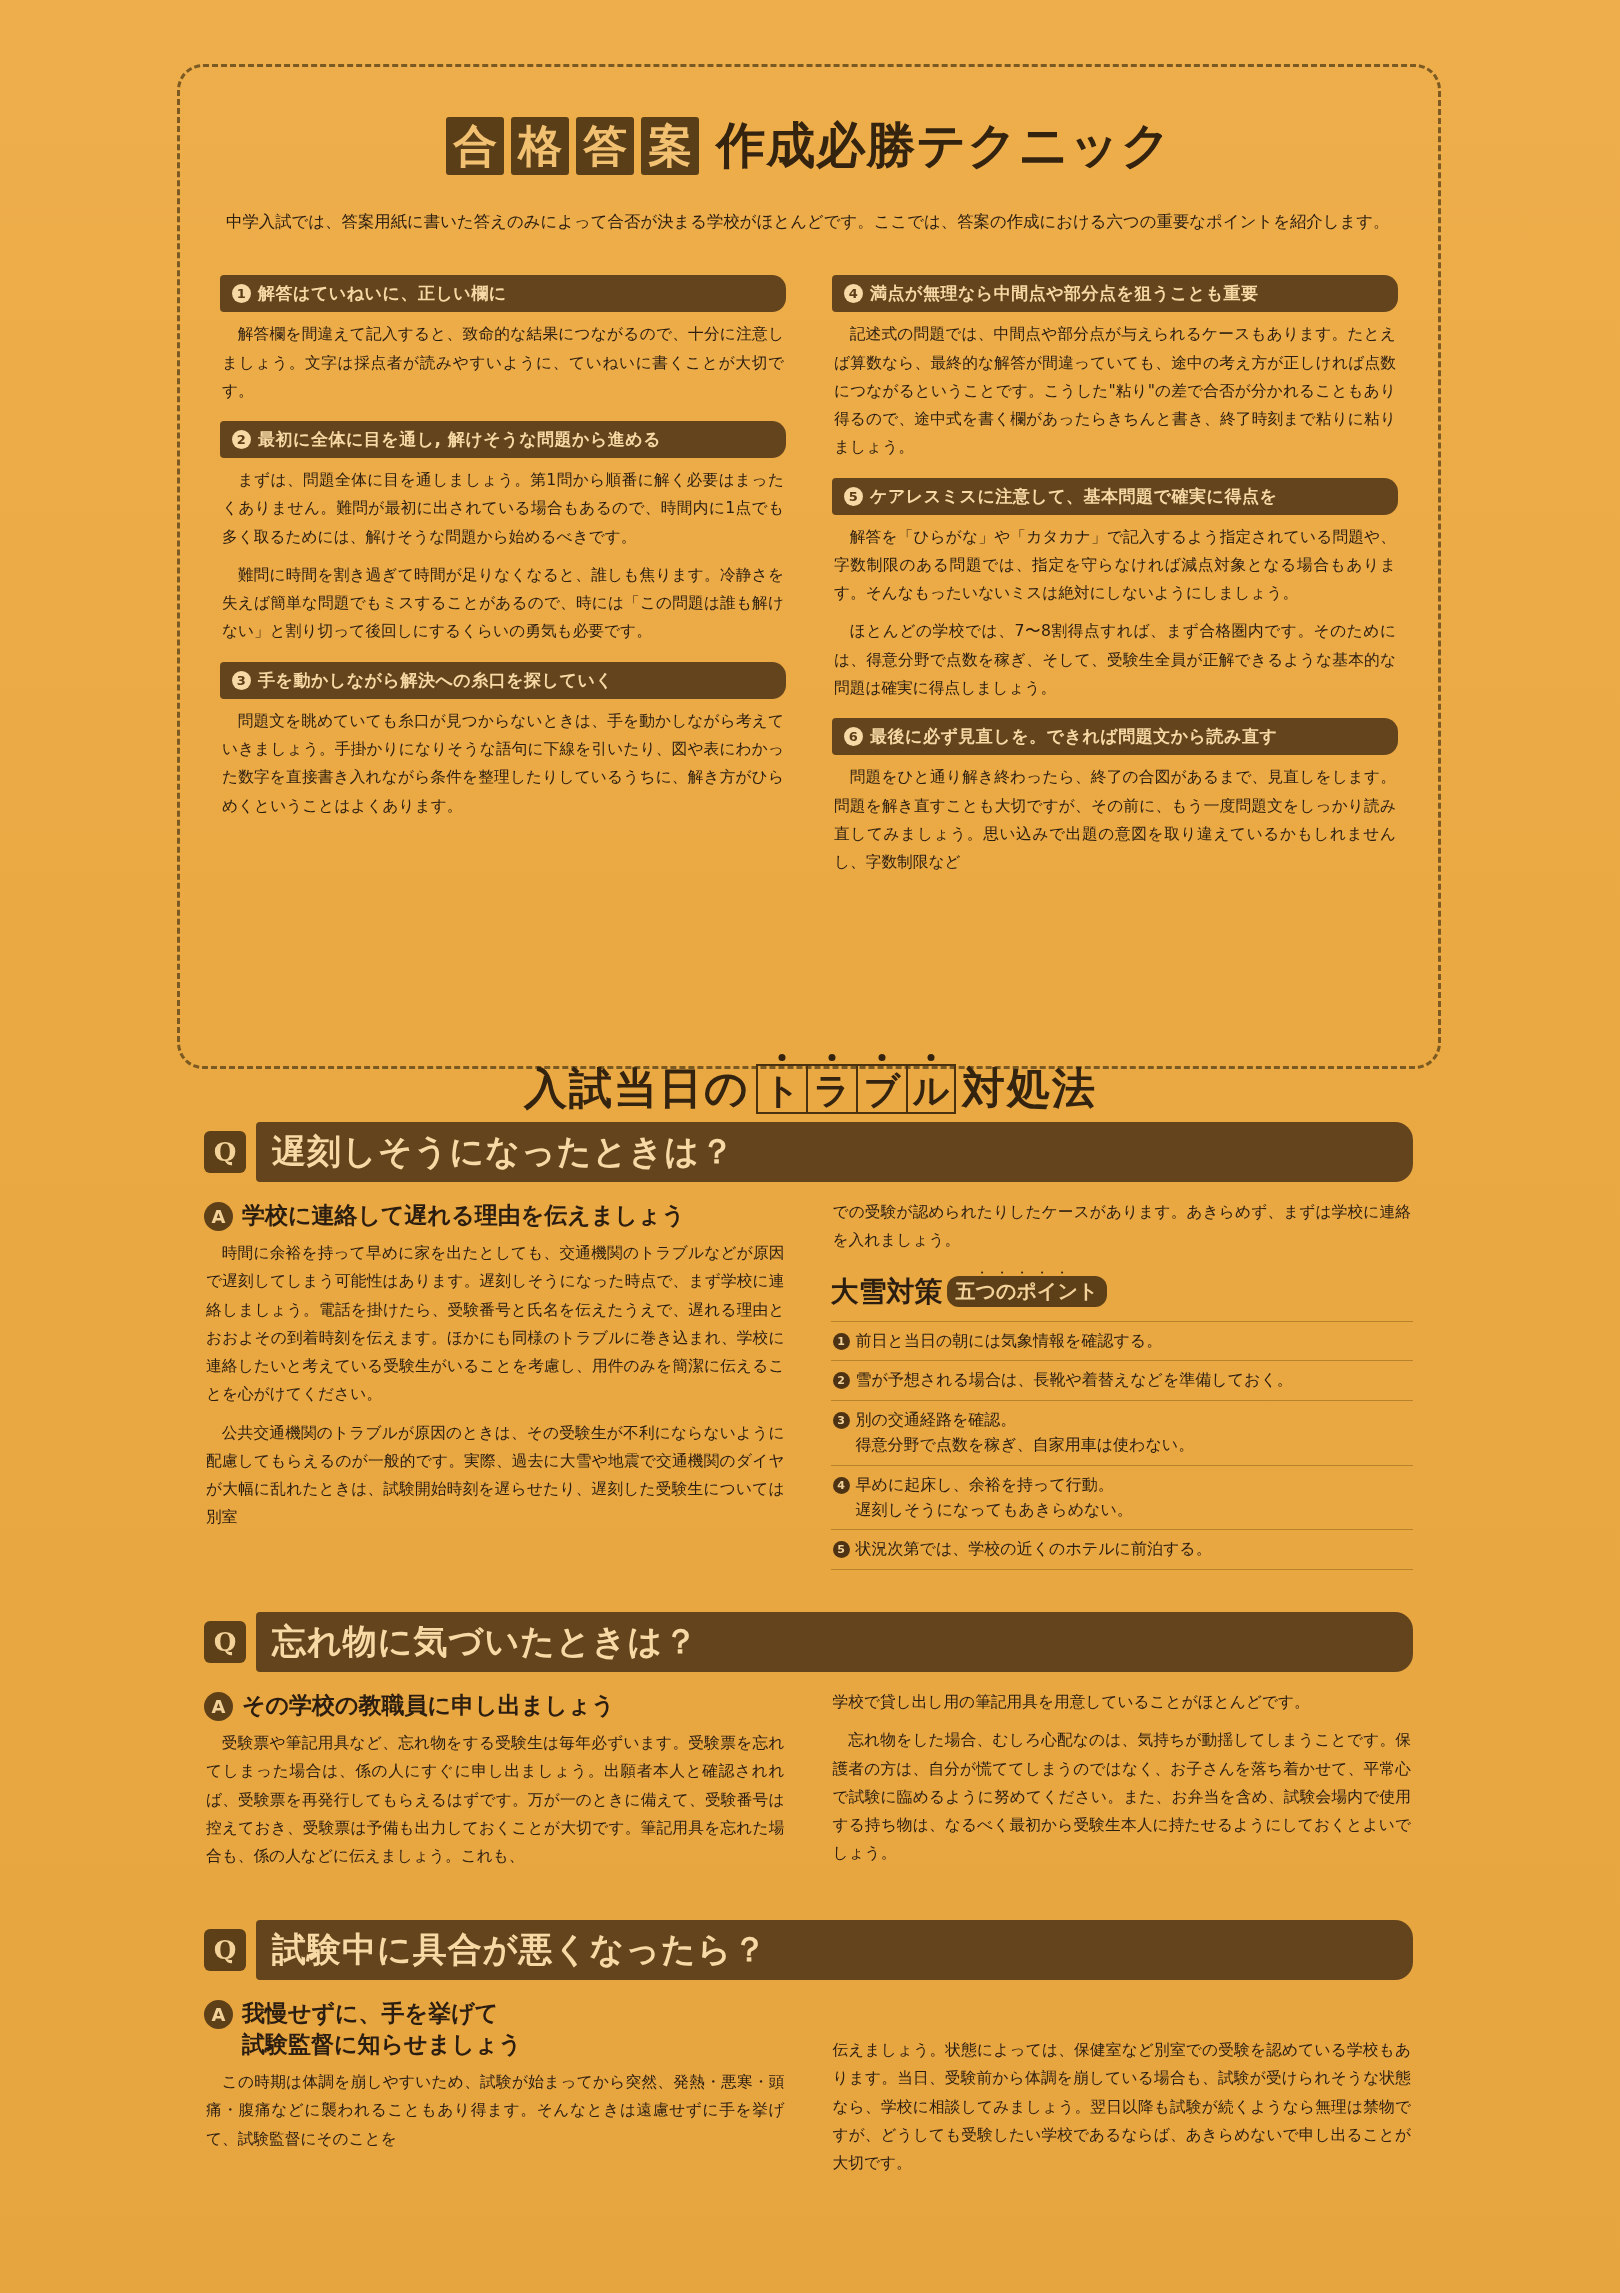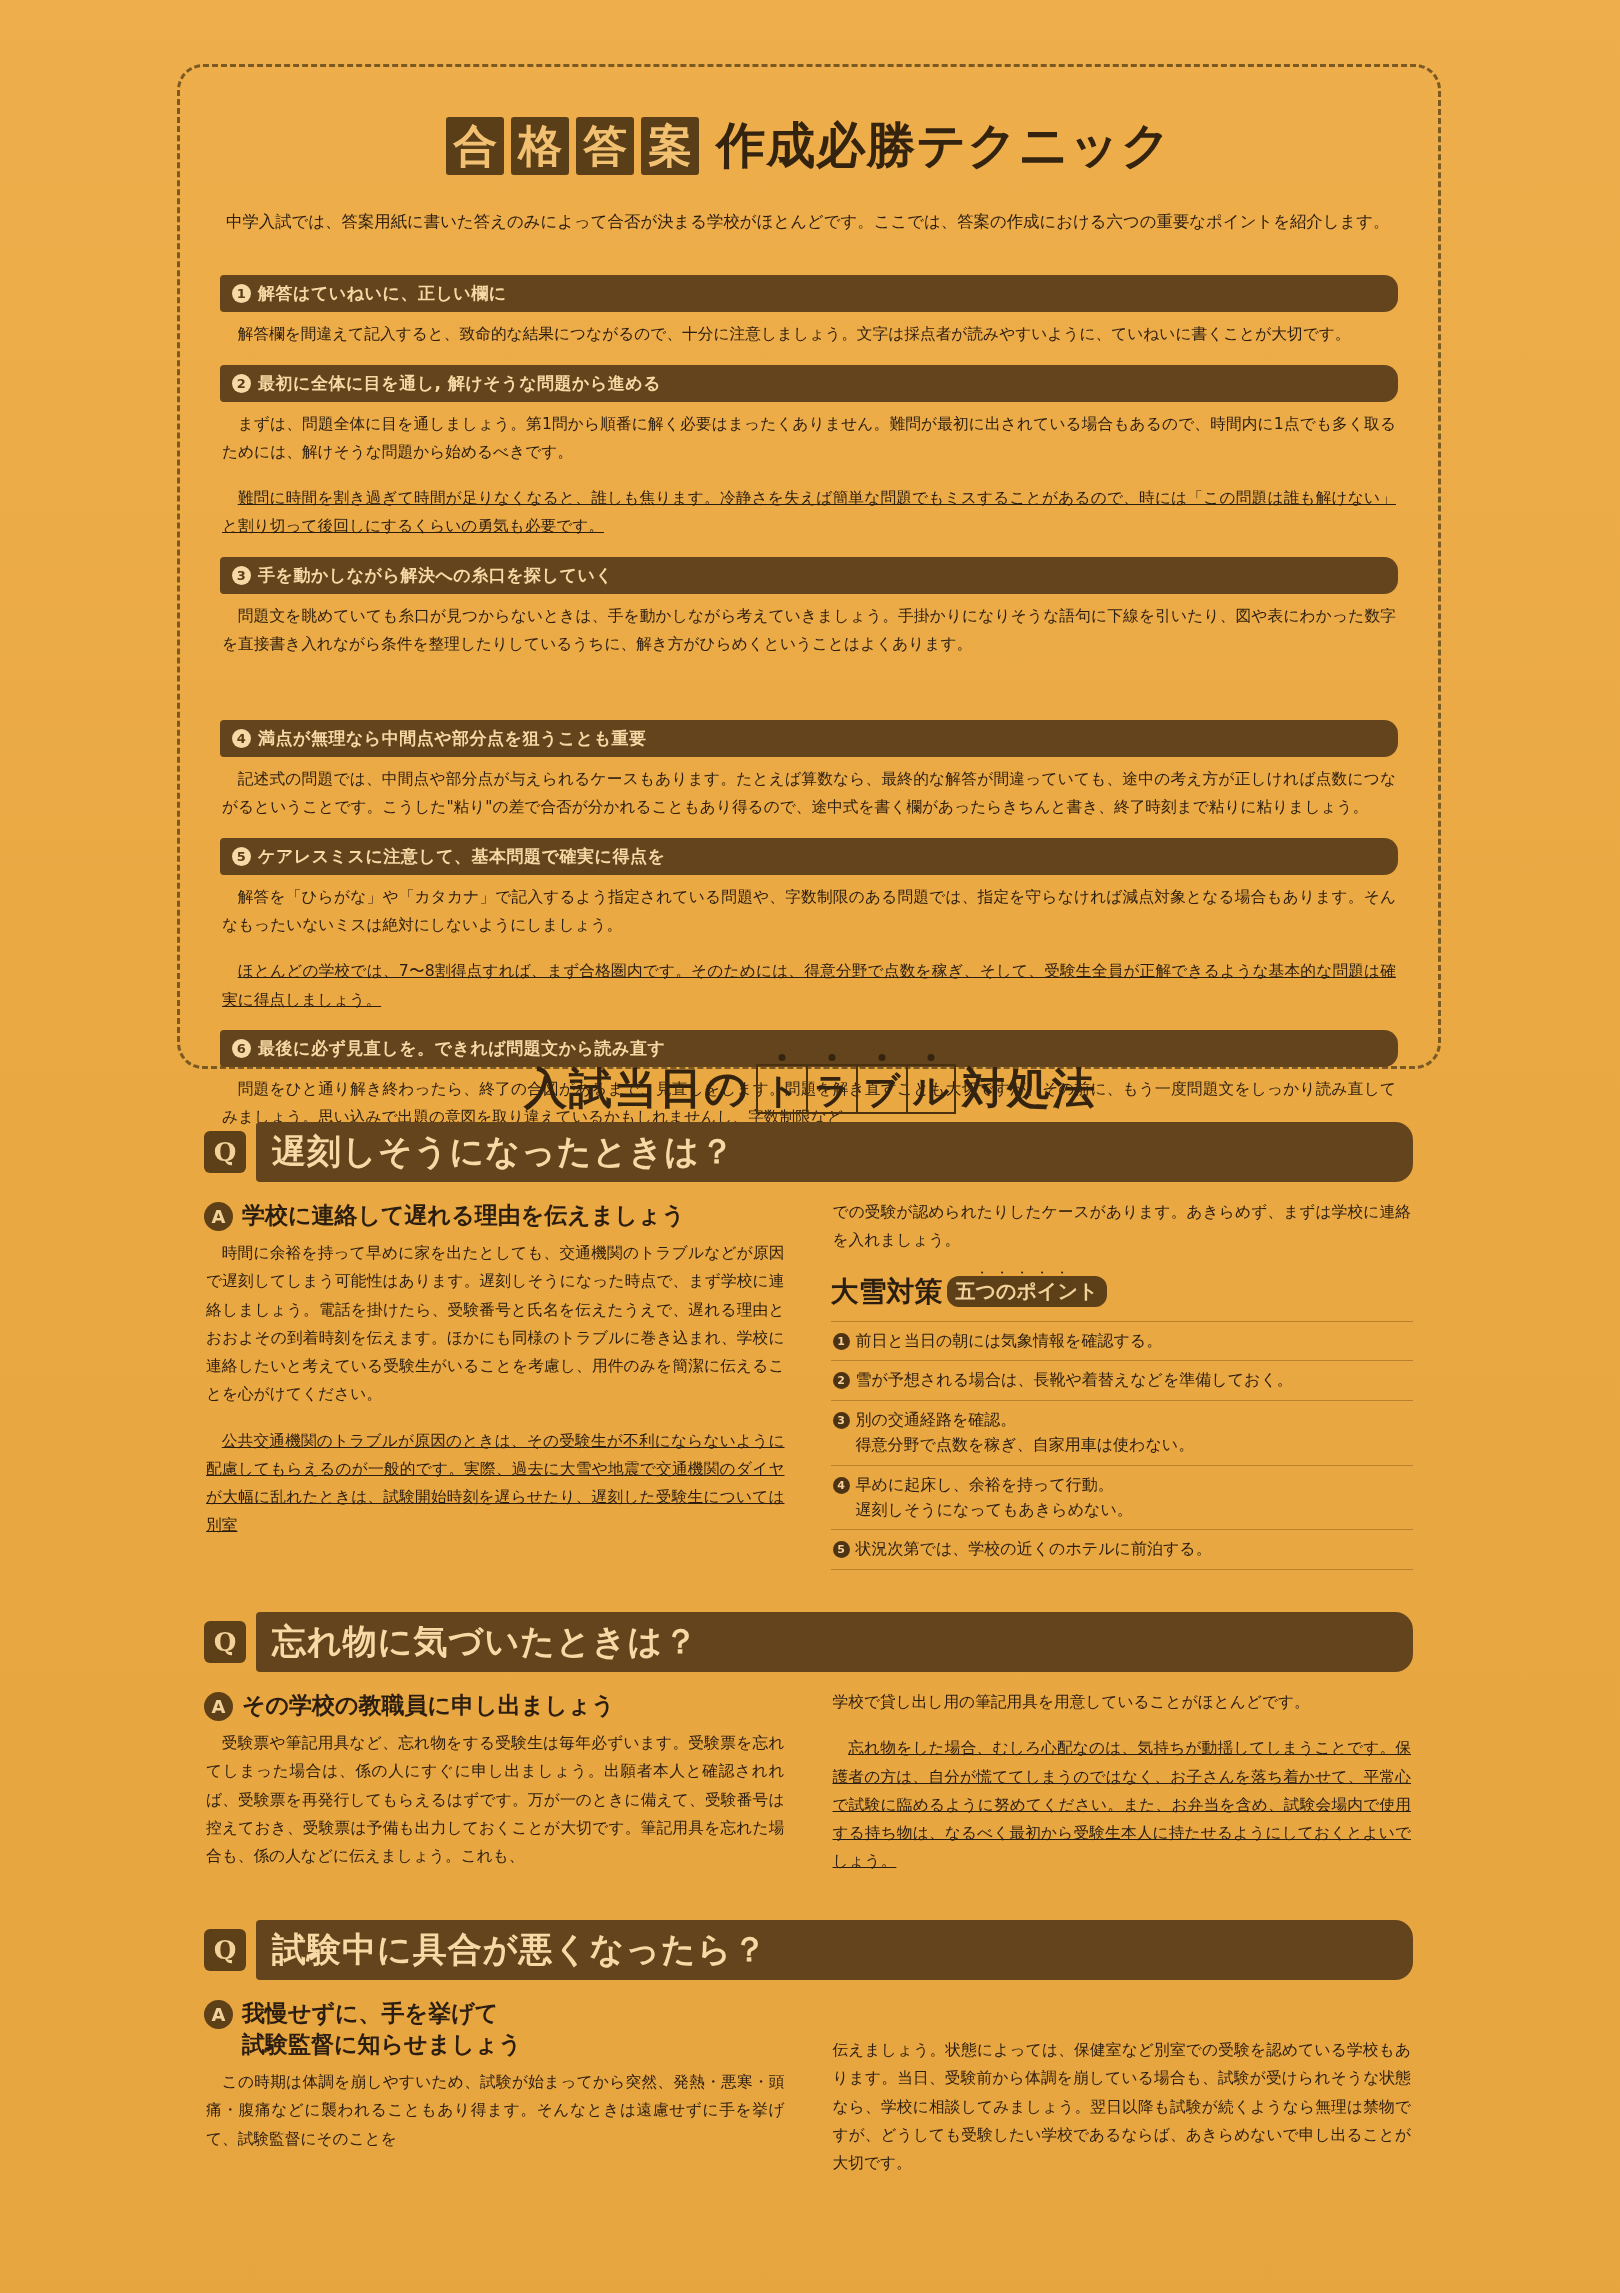--- a/index.html
+++ b/index.html
@@ -68,21 +68,20 @@
   .lead {
     margin: 28px 6px 0 6px;
     font-size: 16.4px;
     line-height: 1.85;
     text-align: justify;
   }
   .cols {
     display: flex;
     gap: 46px;
     margin-top: 22px;
-    flex-direction: column;
   }
   .col { flex: 1; min-width: 0; }
 
   .sec-head {
     position: relative;
     background: linear-gradient(180deg, #6b4a1d 0%, #54381310 0%, #6a4a1f 100%);
     background: #64441c;
     color: #f6d9a5;
     font-size: 17px;
     font-weight: bold;
@@ -104,21 +103,21 @@
     vertical-align: 1px;
     font-weight: bold;
   }
   .para {
     font-size: 15.7px;
     line-height: 1.8;
     text-align: justify;
     text-indent: 1em;
     margin: 0 2px 0 2px;
   }
-  .para + .para { margin-top: 18px; text-decoration: underline; }
+  .para + .para { margin-top: 10px; }
 
   
   .trouble-title {
     position: absolute;
     left: 0; right: 0;
     top: 1060px;
     text-align: center;
     white-space: nowrap;
     font-size: 0;
   }

